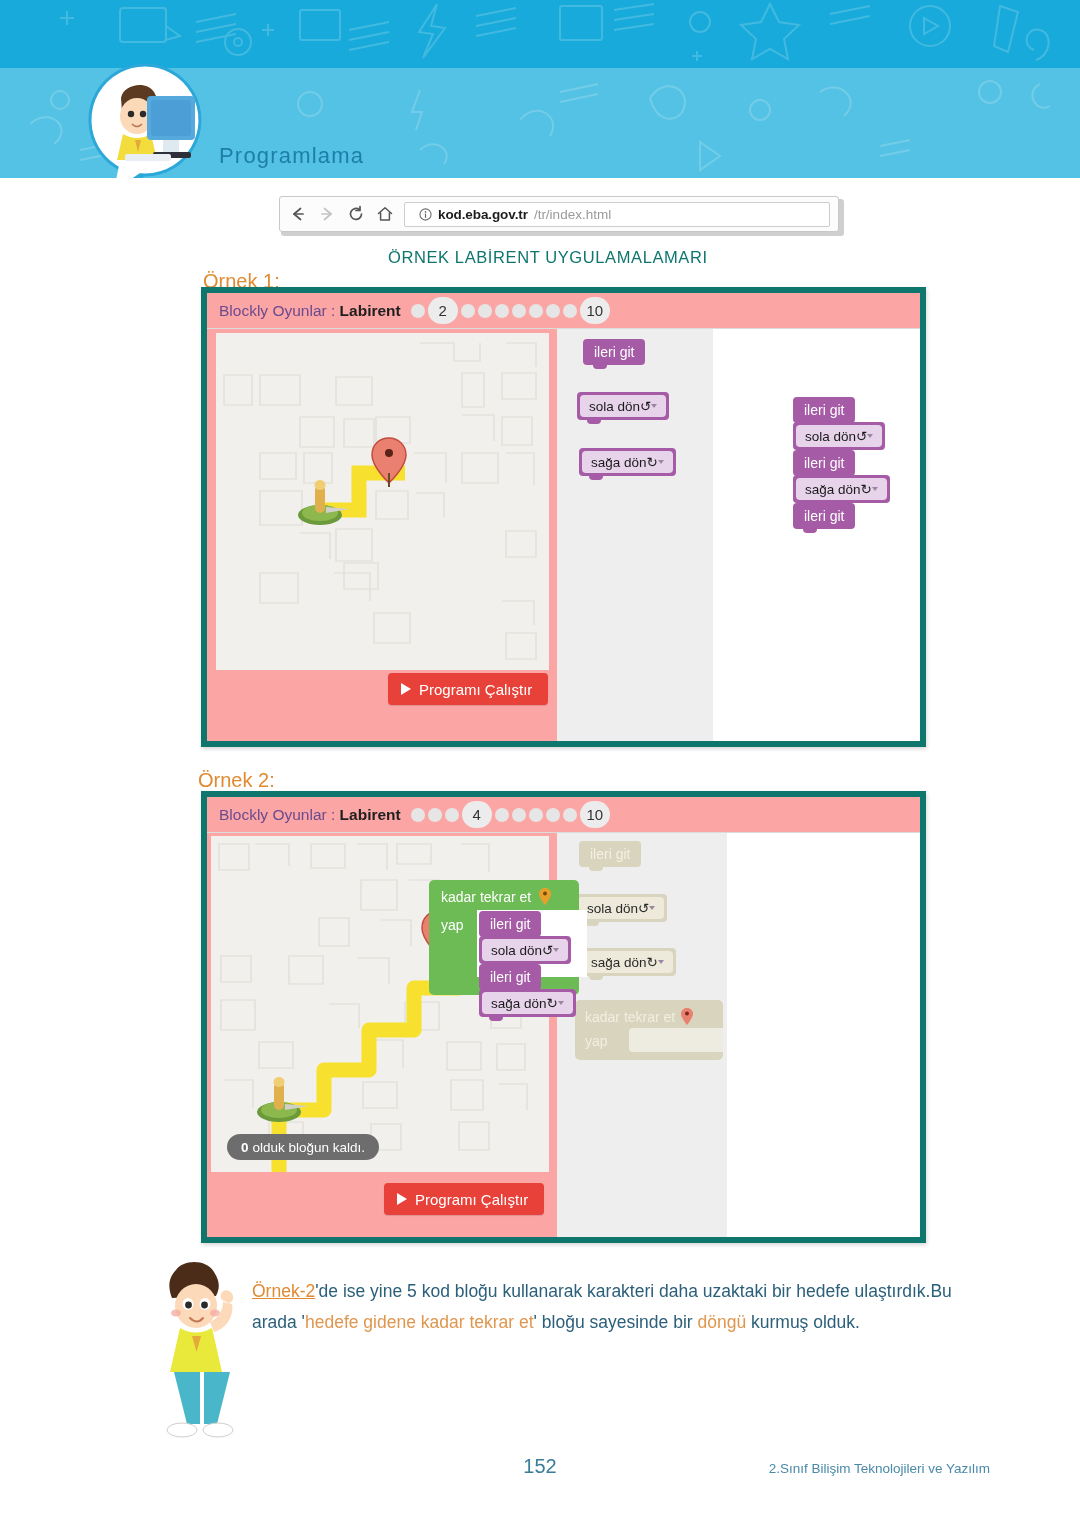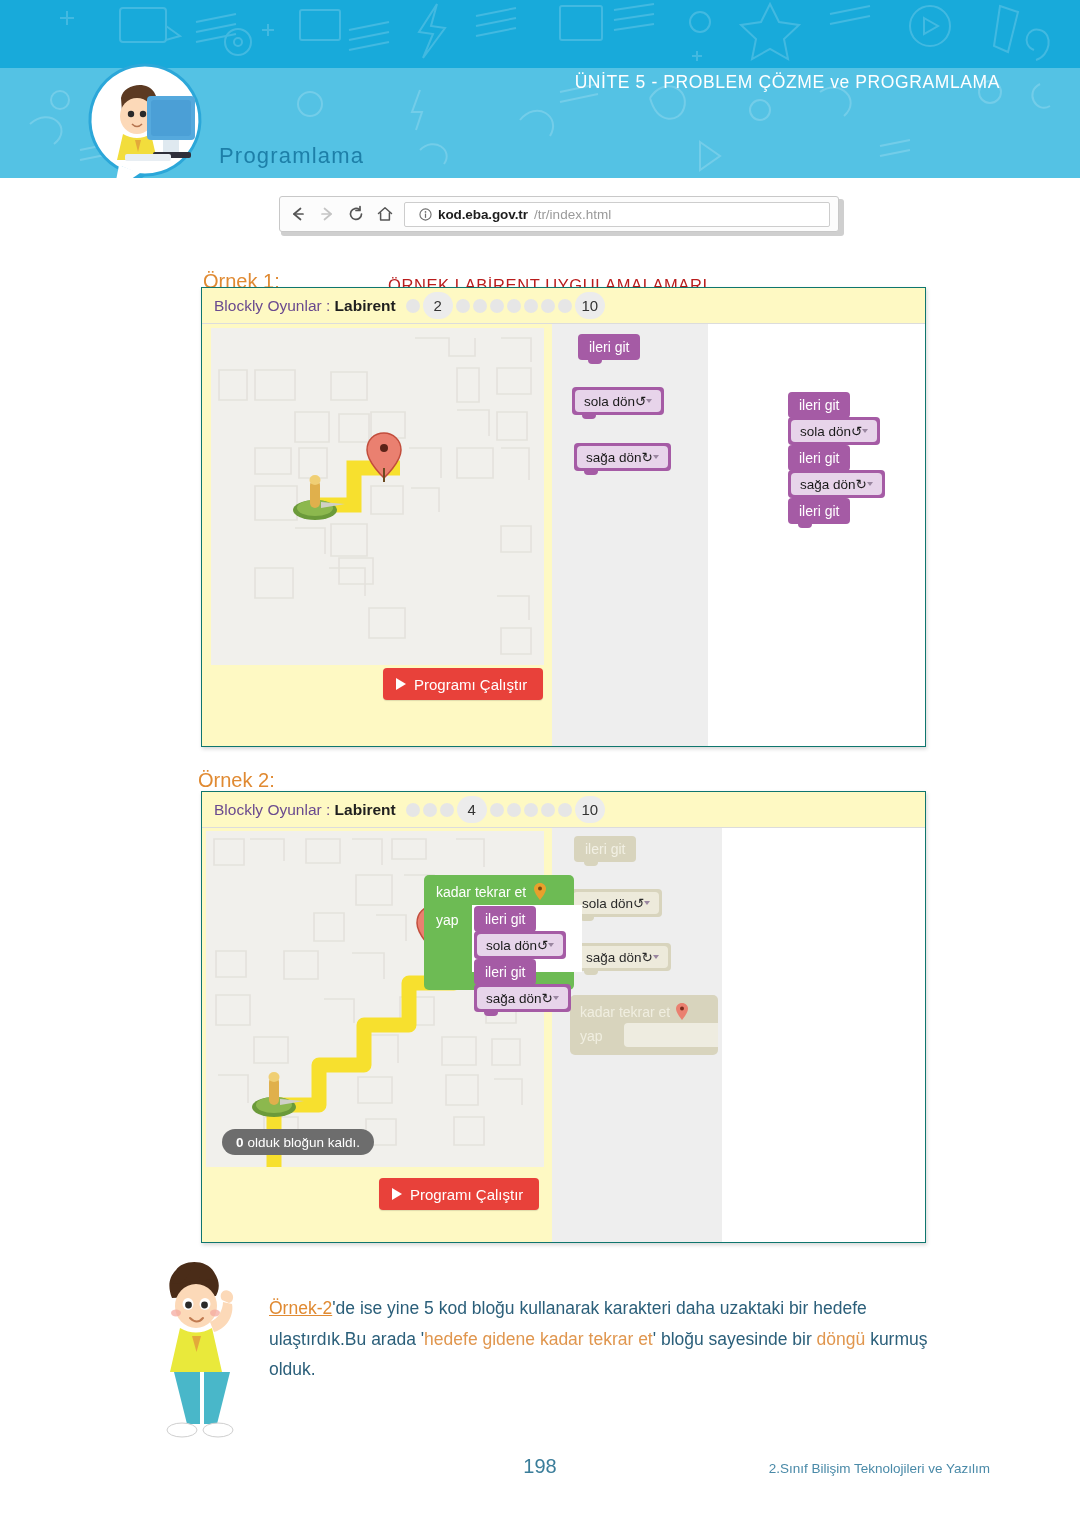--- a/index.html
+++ b/index.html
@@ -48,25 +48,25 @@
     border-radius:2px; display:flex; align-items:center; padding:0 14px; gap:6px;
     font-size:13.5px;
   }
   .url-strong { color:#1d1d1d; font-weight:bold; letter-spacing:-.1px; }
   .url-dim { color:#9a9a9a;text-align:center; }
 
   
   .ornek-label { position:absolute; font-size:20px; color:#e08a32; }
   .maze-heading {
     position:absolute; left:388px; top:248px; font-size:16.5px;
-    color:#b91c1c; letter-spacing:.6px; white-space:nowrap;margin-top:28px;
-  }
-
-  
-  .bcard { position:absolute; background:#fef9c3; border:1px solid #0f766e; box-shadow:1px 2px 4px rgba(0,0,0,.16); }
+    color:#0f766e; letter-spacing:.6px; white-space:nowrap;
+  }
+
+  
+  .bcard { position:absolute; background:#fca5a5; border:6px solid #0f766e; box-shadow:1px 2px 4px rgba(0,0,0,.16); }
   .bhead {
     position:absolute; left:0; top:0; right:0; height:36px;
     border-bottom:1px solid #dcdcdc; display:flex; align-items:center;
     padding-left:12px; gap:0;
   }
   .bhead-title { font-size:15.5px; color:#6a4a8f; white-space:nowrap; }
   .bhead-title b { color:#1f1f1f; font-weight:bold; }
   .dots { display:flex; align-items:center; gap:3px; margin-left:10px; }
   .dot { width:14px; height:14px; border-radius:50%; background:#e6e6e6; }
   .lvl {
@@ -189,21 +189,20 @@
       <path d="M820 92 c20 -14 42 8 24 24"></path>
       <circle cx="990" cy="92" r="11"></circle>
       <path d="M1040 84 c-16 8 -4 30 10 22"></path>
       <path d="M80 150 l30 -6 M80 160 l30 -6"></path>
       <path d="M420 150 c14 -14 34 0 24 14"></path>
       <path d="M700 142 l20 14 l-20 14 z"></path>
       <path d="M880 146 l30 -6 M880 156 l30 -6"></path>
     </g>
   </svg>
 
-  <div class="unit-title">ÜNİTE 5 - PROBLEM ÇÖZME ve PROGRAMLAMA</div>
 
   <svg class="avatar-bubble" viewBox="0 0 120 135">
     <path d="M60 3 a55 55 0 1 1 -0.1 0 Z" fill="#ffffff" stroke="#2ba7d9" stroke-width="3"></path>
     <path d="M36 104 l-6 30 l30 -20 z" fill="#2ba7d9"></path>
     <path d="M34 103 l-5 26 l26 -18 z" fill="#ffffff"></path>
 
     <path d="M36 36 c2 -14 26 -18 33 -6 c6 10 2 16 -2 18 l-30 2 z" fill="#5c3a22"></path>
     <ellipse cx="52" cy="54" rx="17" ry="18" fill="#fcd9b8"></ellipse>
     <circle cx="46" cy="52" r="3.2" fill="#2a2a2a"></circle>
     <circle cx="58" cy="52" r="3.2" fill="#2a2a2a"></circle>
@@ -567,19 +566,19 @@
   <path d="M40 74 l9 0 l-4.5 16 z" fill="#e3a93a"></path>
   <path d="M62 70 c14 -4 20 -18 18 -28 l-9 -2 c0 8 -5 17 -13 20 z" fill="#fcd9b8"></path>
   <path d="M70 38 c-4 -6 2 -12 7 -9 c6 3 5 11 0 12 z" fill="#fcd9b8"></path>
   <path d="M22 110 l26 0 l0 52 l-13 0 z" fill="#49b7c9"></path>
   <path d="M52 110 l26 0 l-13 52 l-13 0 z" fill="#49b7c9"></path>
   <ellipse cx="30" cy="168" rx="15" ry="7" fill="#ffffff" stroke="#cfcfcf"></ellipse>
   <ellipse cx="66" cy="168" rx="15" ry="7" fill="#ffffff" stroke="#cfcfcf"></ellipse>
 </svg>
 
 <div class="para">
-  <p style="margin:17px;">
+  <p style="margin:0;">
     <span class="ul">Örnek-2</span><span>'de ise yine 5 kod bloğu kullanarak karakteri daha uzaktaki bir hedefe ulaştırdık.Bu  arada '</span><span class="org">hedefe gidene kadar tekrar et</span><span>' bloğu sayesinde bir </span><span class="org">döngü</span><span> kurmuş olduk.</span>
   </p>
 </div>
 
-<div class="pg">198</div>
+<div class="pg">152</div>
 <div class="ftr">2.Sınıf Bilişim Teknolojileri ve Yazılım</div>
 
 </body></html>

